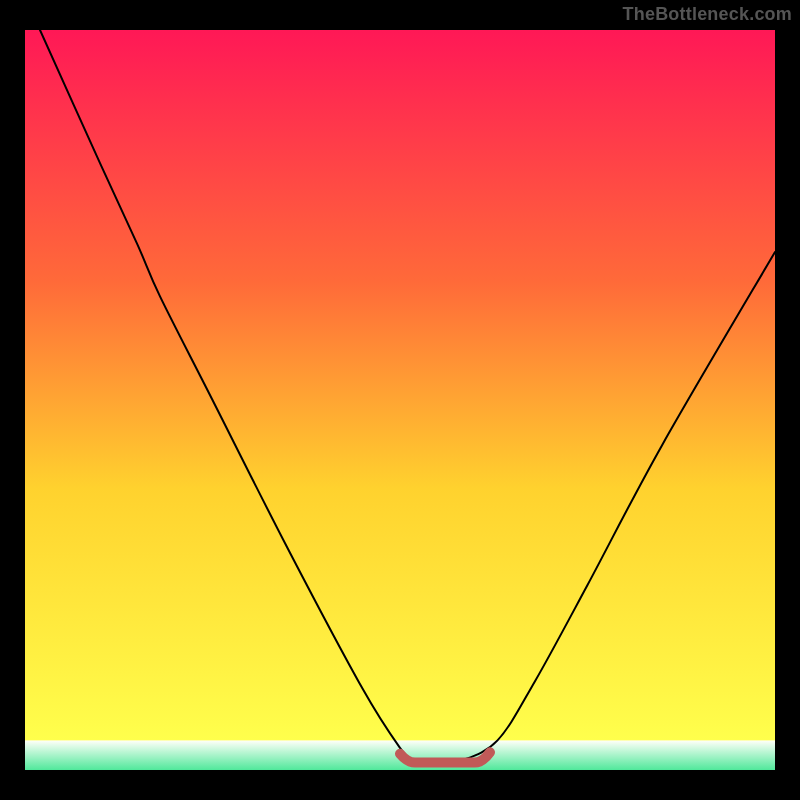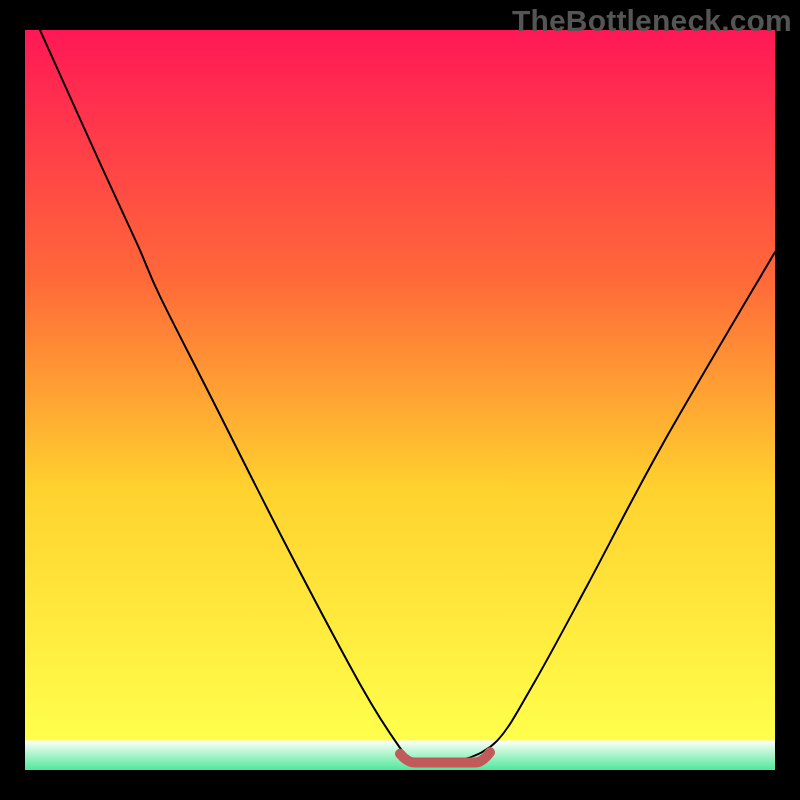--- a/index.html
+++ b/index.html
@@ -13,21 +13,21 @@
   }
   .stage {
     position: relative;
     width: 800px;
     height: 800px;
   }
   .watermark {
     position: absolute;
     top: 4px;
     right: 8px;
-    font-size: 30px;
+    font-size: 18px;
     font-weight: 600;
     color: #555;
     letter-spacing: 0.2px;
     z-index: 50;
   }
   svg.chart {
     position: absolute;
     inset: 0;
     width: 800px;
     height: 800px;

